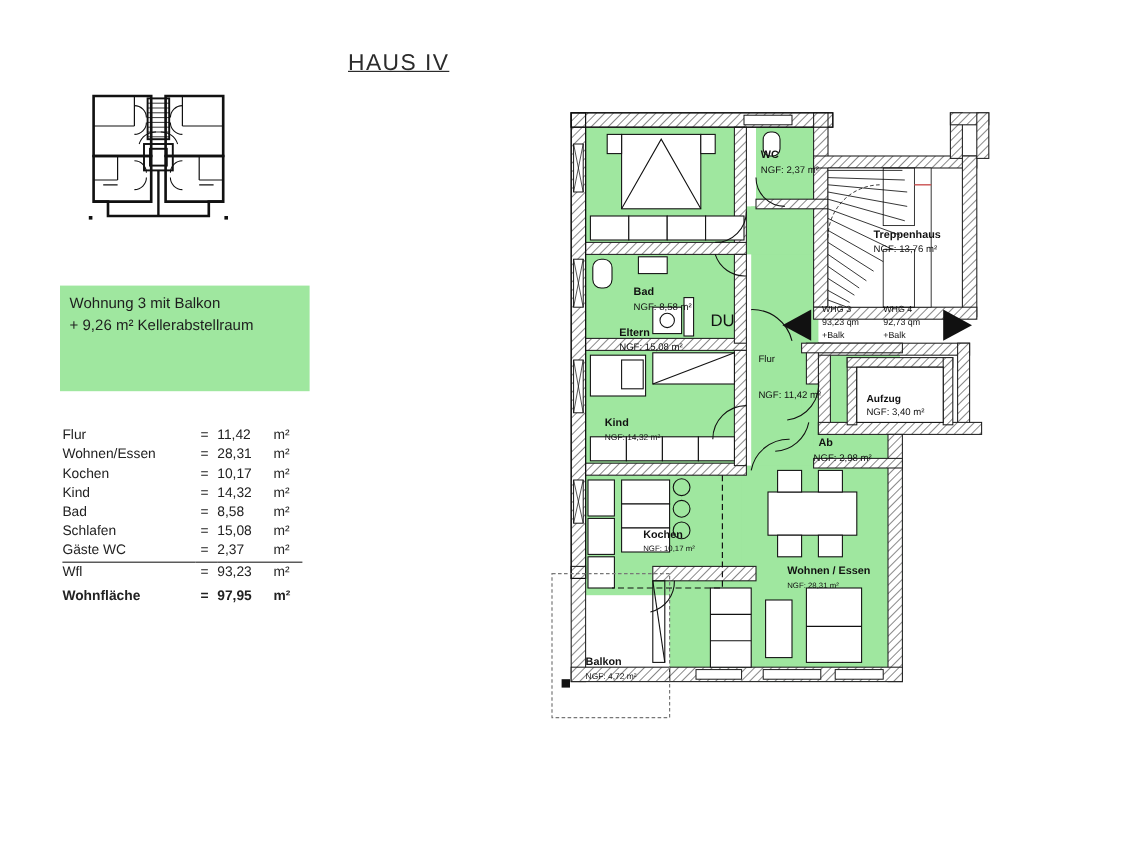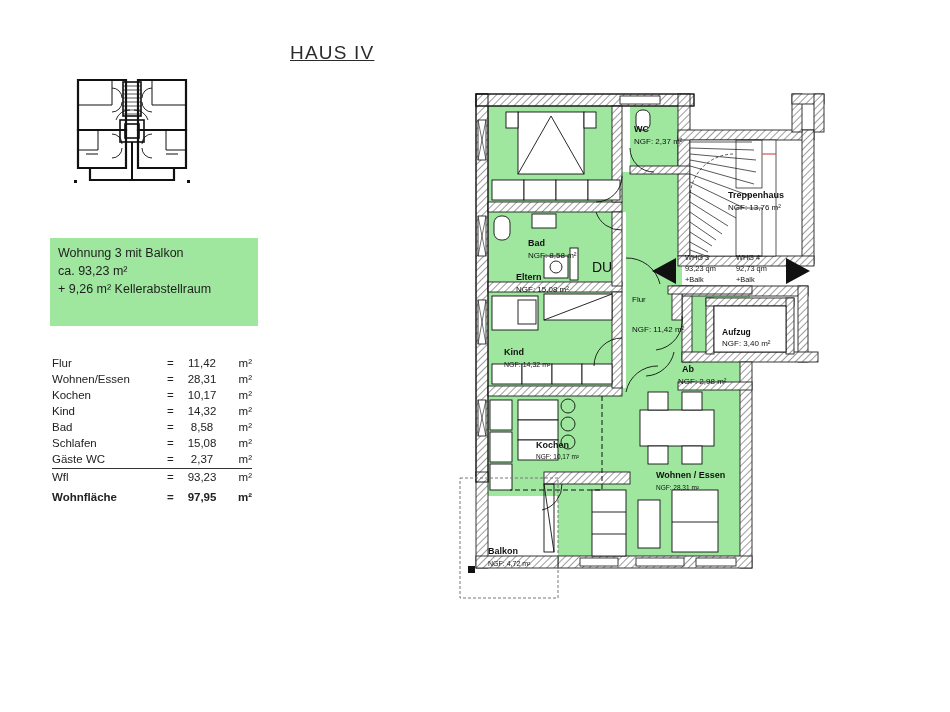--- a/index.html
+++ b/index.html
@@ -19,22 +19,22 @@
   #infobox{left:50px;top:238px;width:208px;height:88px;background:#9fe79f;
            padding:6px 20px 6px 8px;box-sizing:border-box;}
   #infobox div{font-size:12.5px;line-height:18px;color:#1d1d1d;}
 
   
   #areatable{left:52px;top:355px;width:200px;}
   #areatable table{border-collapse:collapse;width:100%;font-size:11.5px;color:#222;}
   #areatable td{padding:2px 0 2px 0;vertical-align:bottom;white-space:nowrap;}
   #areatable td.lbl{text-align:left;}
   #areatable td.eq{text-align:left;width:14px;padding-left:4px;}
-  #areatable td.val{text-align:center;padding-right:2px;}
-  #areatable td.unit{text-align:right;width:24px;padding-left:3px;}
+  #areatable td.val{text-align:left;padding-right:2px;}
+  #areatable td.unit{text-align:left;width:24px;padding-left:3px;}
   #areatable tr.ruled td{border-bottom:1px solid #333;padding-bottom:3px;}
   #areatable tr.total td{font-weight:bold;padding-top:6px;}
 
   
   #floorplan{left:440px;top:80px;width:500px;height:580px;}
   #floorplan svg{display:block;}
 
   .rmname{font-family:"Liberation Sans",sans-serif;font-weight:bold;fill:#111;}
   .rmarea{font-family:"Liberation Sans",sans-serif;fill:#111;}
   .whgtxt{font-family:"Liberation Sans",sans-serif;fill:#111;font-size:7.4px;}
@@ -98,21 +98,20 @@
     <path d="M80 52 a-14 14 0 0 0 -14 -10"></path>
   </g>
   <path d="M64 74 V112" stroke="#111" stroke-width="2"></path>
   <rect x="6" y="112" width="3" height="3" fill="#111"></rect>
   <rect x="119" y="112" width="3" height="3" fill="#111"></rect>
 </svg>
 </div>
 
 <div class="abs" id="infobox">
   <div>Wohnung 3 mit Balkon</div>
-  <div>ca. 93,23 m²</div>
   <div>+ 9,26 m² Kellerabstellraum</div>
 </div>
 
 <div class="abs" id="areatable">
   <table>
     <tbody id="area-rows">
         <tr>
           <td class="lbl">Flur</td>
           <td class="eq">=</td>
           <td class="val">11,42</td>

